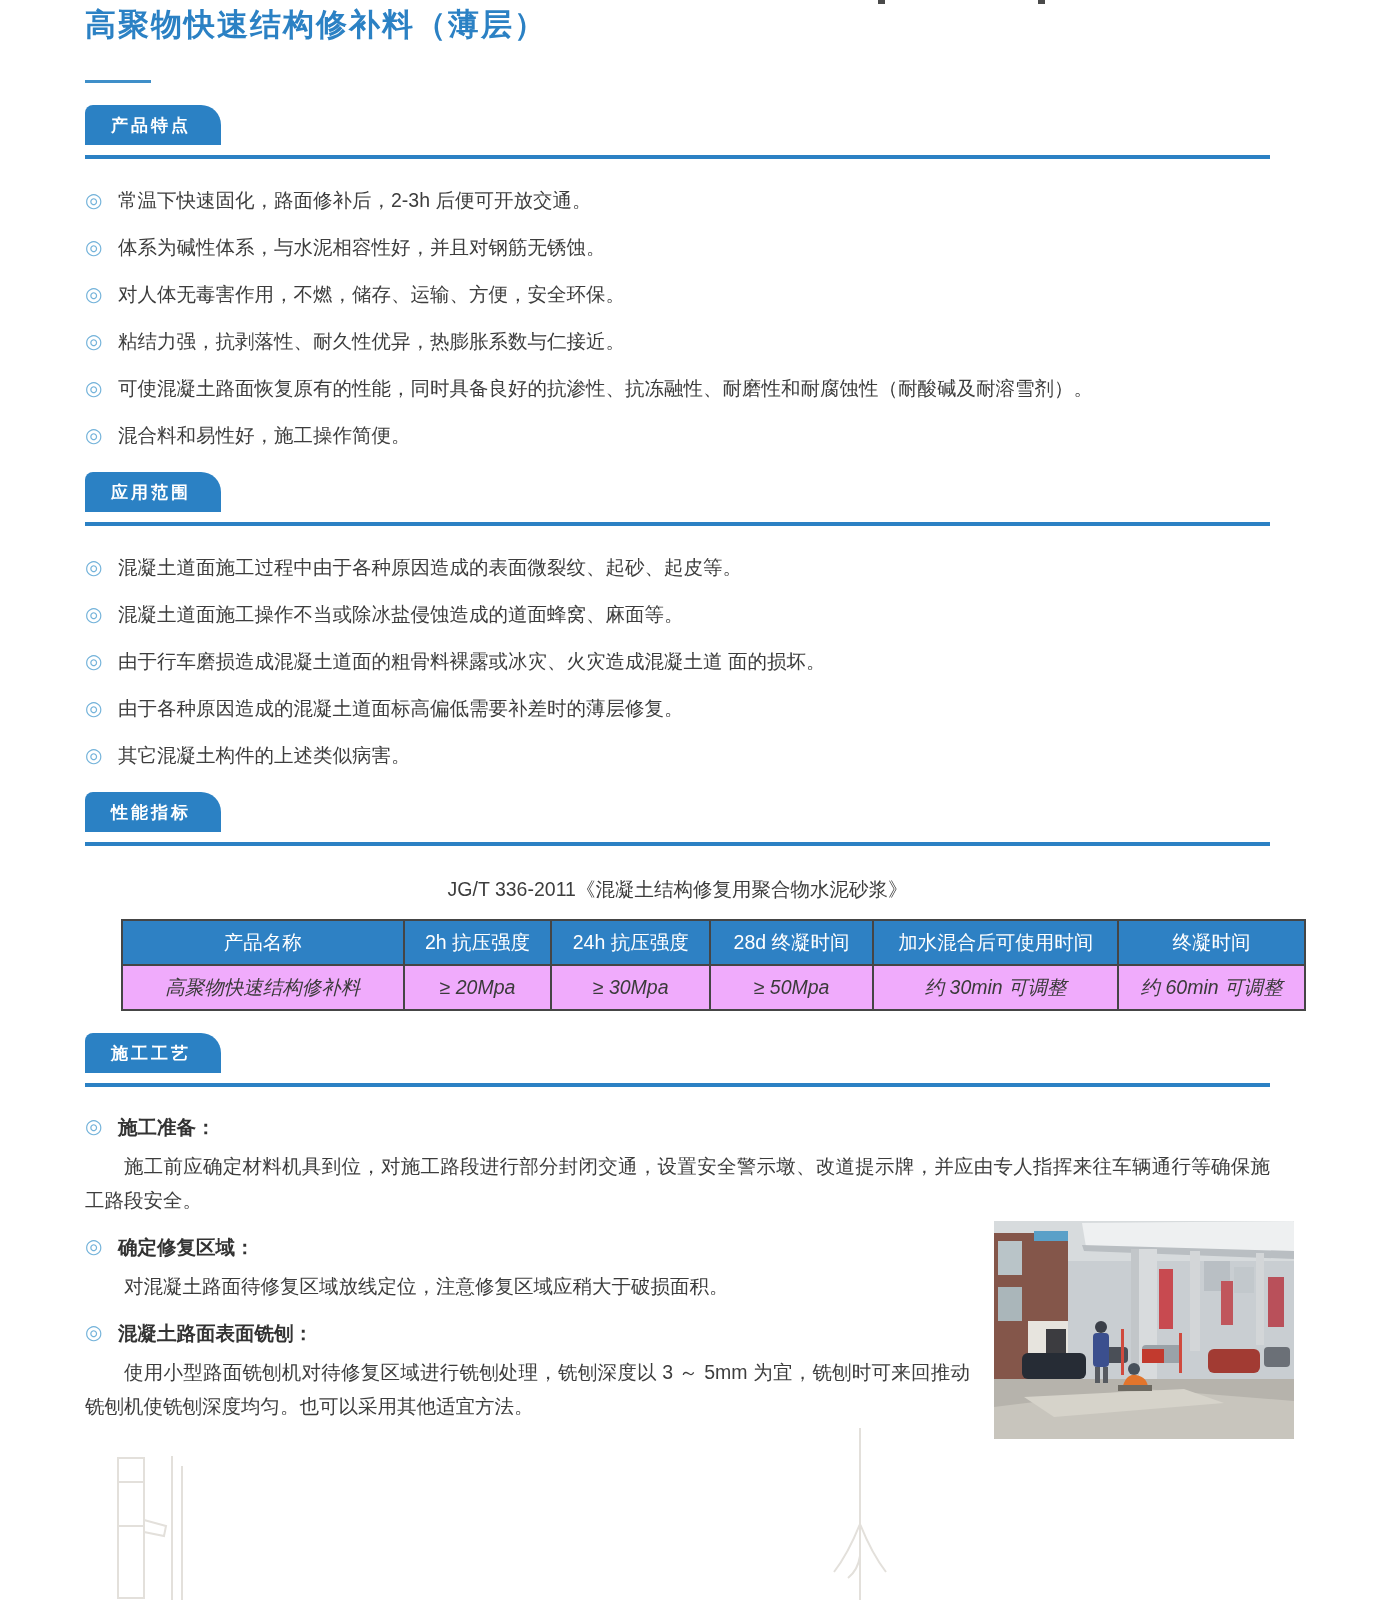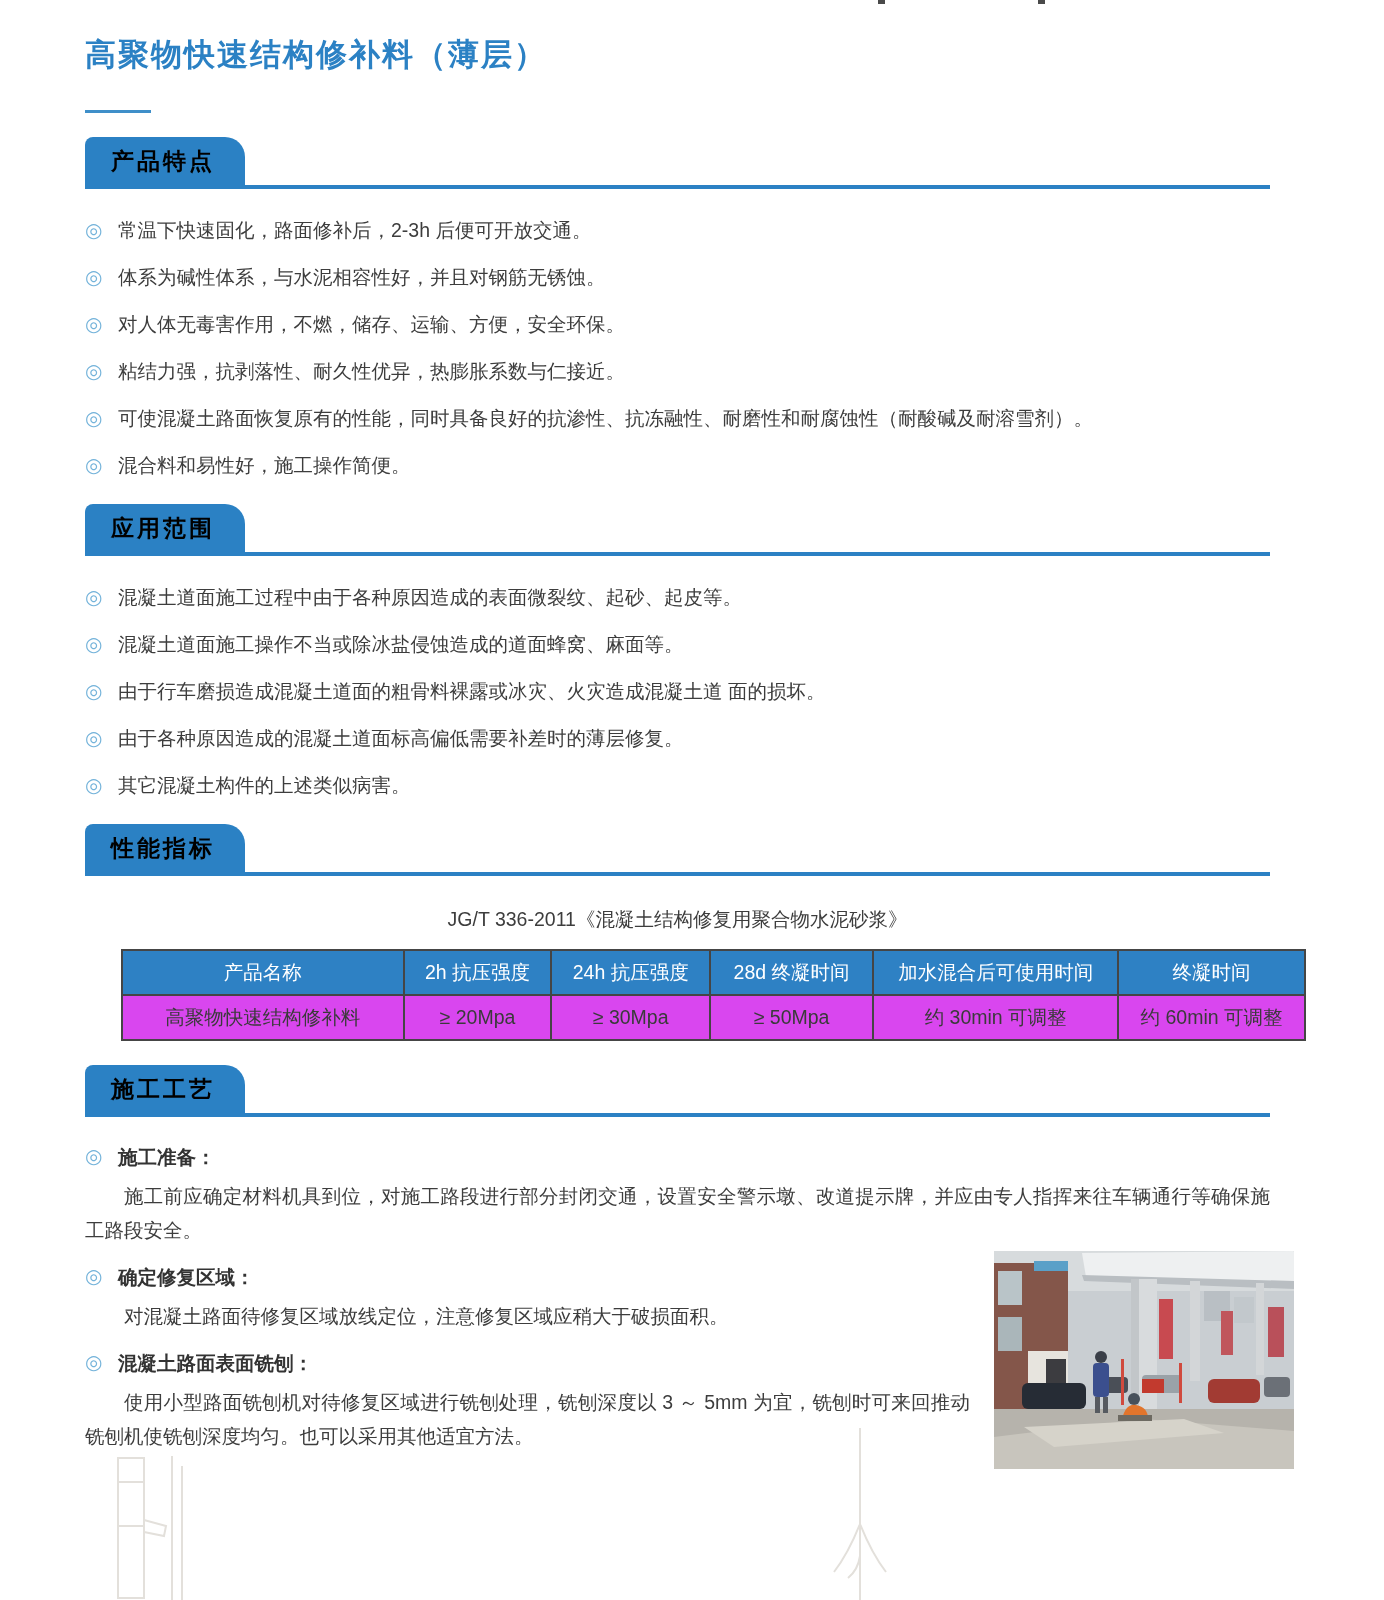--- a/index.html
+++ b/index.html
@@ -9,36 +9,36 @@
     position:relative; width:1384px; height:1600px; margin:0 auto;
     background:#ffffff; overflow:hidden; color:#3e3e3e;
   }
   .content { padding:0 114px 0 85px; position:relative; }
 
   
   .crop-mark { position:absolute; top:0; height:4px; width:7px; background:#4a4a4a; }
 
   
   .page-title {
-    margin-top:34px; font-size:31px; font-weight:bold; letter-spacing:2px;
+    margin-top:4px; font-size:31px; font-weight:bold; letter-spacing:2px;
     color:#2b81c4;
   }
   .title-underline { width:66px; height:3px; background:#3f8fc9; margin-top:34px; }
 
   
   .intro {
     margin-top:40px; font-size:19.5px; line-height:38px; color:#3d3d3d;
     text-indent:2em; text-align:justify;
   }
 
   
   .sec-head { position:relative; margin-top:28px; height:48px; border-bottom:4px solid #2b81c4; }
   .sec-tab {
-    position:absolute; left:0; bottom:0; display:inline-block;
-    background:#2b81c4; color:#000000; font-size:23px; font-weight:bold;
+    position:absolute; left:0; bottom:10px; display:inline-block;
+    background:#2b81c4; color:#ffffff; font-size:17px; font-weight:bold;
     letter-spacing:3px; padding:9px 30px 8px 26px;
     border-radius:8px 20px 0 0;
   }
 
   
   ul.blist { list-style:none; margin-top:26px; }
   ul.blist li {
     position:relative; padding-left:33px; font-size:19.5px; line-height:30px;
     margin-bottom:17px; color:#3d3d3d;
   }
@@ -46,21 +46,21 @@
     position:absolute; left:0; top:0; color:#74b3da; font-size:20px; line-height:30px;
   }
 
   
   .std-caption { margin-top:30px; text-align:center; font-size:19.5px; color:#3d3d3d; }
   table.perf { width:100%; margin-top:16px; border-collapse:collapse;margin-left:36px; }
   table.perf th, table.perf td {
     border:2px solid #454545; text-align:center; font-size:19.5px; padding:8px 6px;
   }
   table.perf th { background:#2e81c4; color:#ffffff; font-weight:normal; }
-  table.perf td { background:#d946ef; color:#3a3a3a; }
+  table.perf td { background:#f0abfc; color:#3a3a3a;font-style:italic; }
   .col-name  { width:23.8%; }
   .col-2h    { width:12.5%; }
   .col-24h   { width:13.4%; }
   .col-28d   { width:13.8%; }
   .col-use   { width:20.7%; }
   .col-final { width:15.8%; }
 
   
   .process { margin-top:24px; }
   .step-head { position:relative; padding-left:33px; margin-top:14px; }

